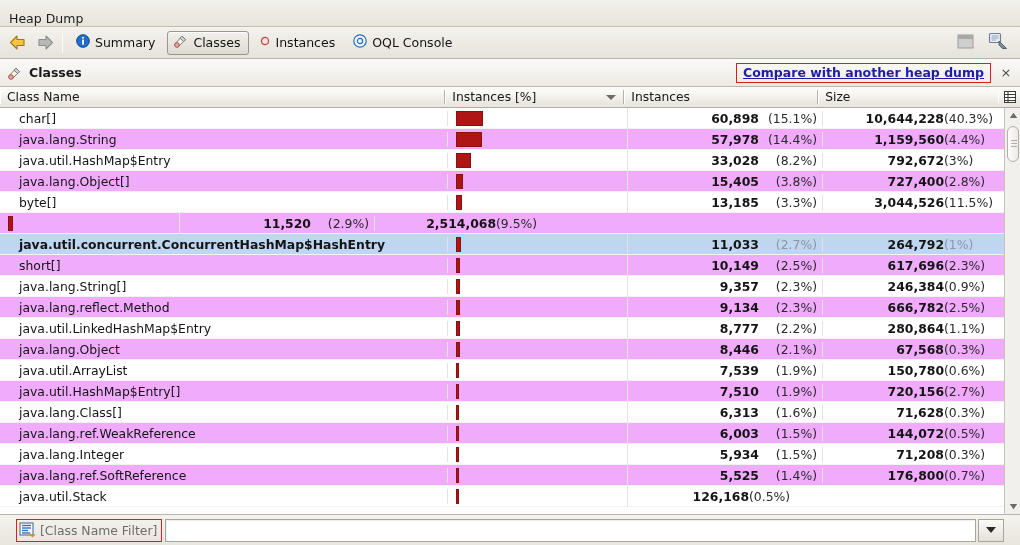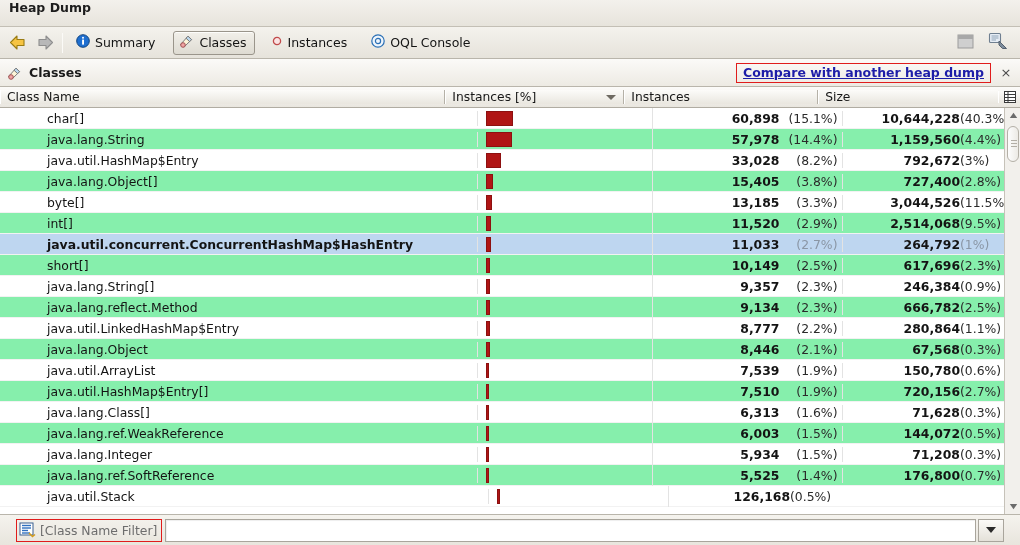--- a/index.html
+++ b/index.html
@@ -15,21 +15,21 @@
     overflow: hidden;
     font-size: 12px;
     color: #1a1a1a;
   }
 
   
   .titlebar {
     position: absolute; left: 0; top: 0; width: 1020px; height: 27px;
     background: linear-gradient(#f3f1ec, #e7e4dc);
     border-bottom: 1px solid #c3bfb5;
-    display: flex; align-items: flex-start; font-weight: bold;
+    display: flex; align-items: flex-end;
   }
   .titlebar .title {
     margin-left: 9px; font-size: 12.5px; color: #1d1d1d;
   }
 
   
   .toolbar {
     position: absolute; left: 0; top: 27px; width: 1020px; height: 32px;
     background: linear-gradient(#f4f2ed, #e6e3db);
     border-bottom: 1px solid #b9b5ab;
@@ -37,21 +37,21 @@
   }
   .nav-arrows { display: flex; align-items: center; padding-left: 6px; gap: 6px; }
   .arrow-btn {
     width: 22px; height: 22px; display: flex; align-items: center; justify-content: center;
     border: 1px solid transparent; border-radius: 2px;
   }
   .tool-sep {
     width: 1px; height: 20px; background: #bbb7ad; margin: 0 7px 0 6px;
     border-right: 1px solid #fbfaf7;
   }
-  .tabs { display: flex; align-items: center; gap: 10px; }
+  .tabs { display: flex; align-items: center; gap: 4px; }
   .tabbtn {
     display: flex; align-items: center; gap: 5px;
     padding: 3px 7px 3px 5px; height: 24px;
     border: 1px solid transparent; border-radius: 3px;
     font-size: 12.5px; color: #141414; white-space: nowrap;
   }
   .tabbtn.selected {
     background: linear-gradient(#f2f0ea, #dedbd2);
     border: 1px solid #9a958b;
     box-shadow: inset 0 1px 0 #fdfdfb;
@@ -115,27 +115,26 @@
     border-left: 1px solid #fff;
   }
   .rows {
     position: relative; height: 406px; overflow: hidden;
   }
   .row {
     display: flex; height: 21px; align-items: center;
     border-bottom: 1px solid #f2f2f2;
   }
   .row.odd  { background: #ffffff; }
-  .row.even { background: #86efac; }
+  .row.even { background: #f0abfc; }
   .row.sel  { background: #bed6f0; }
   .cell-name {
-    width: 448px; padding-left: 6px; font-size: 12.4px; color: #141414;
+    width: 448px; padding-left: 19px; font-size: 12.4px; color: #141414;
     white-space: nowrap; overflow: hidden;
     border-right: 1px solid #e3e3e3;
-    margin-left: 41px;
   }
   .row.sel .cell-name { font-weight: bold; }
   .cell-bar {
     width: 180px; height: 21px; position: relative;
     border-right: 1px solid #e3e3e3;
   }
   .bar {
     position: absolute; left: 8px; top: 50%;
     background: #b01515;
     border: 1px solid #8d1010;
@@ -405,21 +404,20 @@
           <div class="cell-num">
             <span class="v">13,185</span>
             <span class="p">(3.3%)</span>
           </div>
           <div class="cell-size">
             <span class="v">3,044,526</span>
             <span class="p">(11.5%)</span>
           </div>
         </div>
         <div class="row even">
-          <div class="cell-name">int[]</div>
           <div class="cell-bar">
             <div class="bar" style="width: 5px; height: 15px; margin-top: -7.5px; background: rgb(176, 21, 21);"></div>
           </div>
           <div class="cell-num">
             <span class="v">11,520</span>
             <span class="p">(2.9%)</span>
           </div>
           <div class="cell-size">
             <span class="v">2,514,068</span>
             <span class="p">(9.5%)</span>

